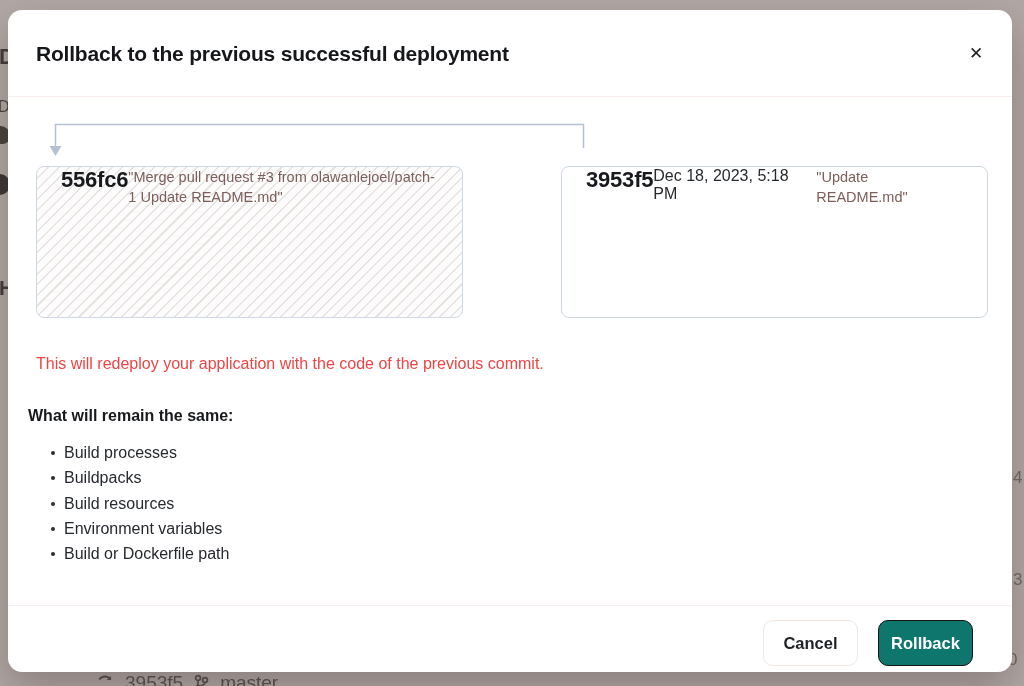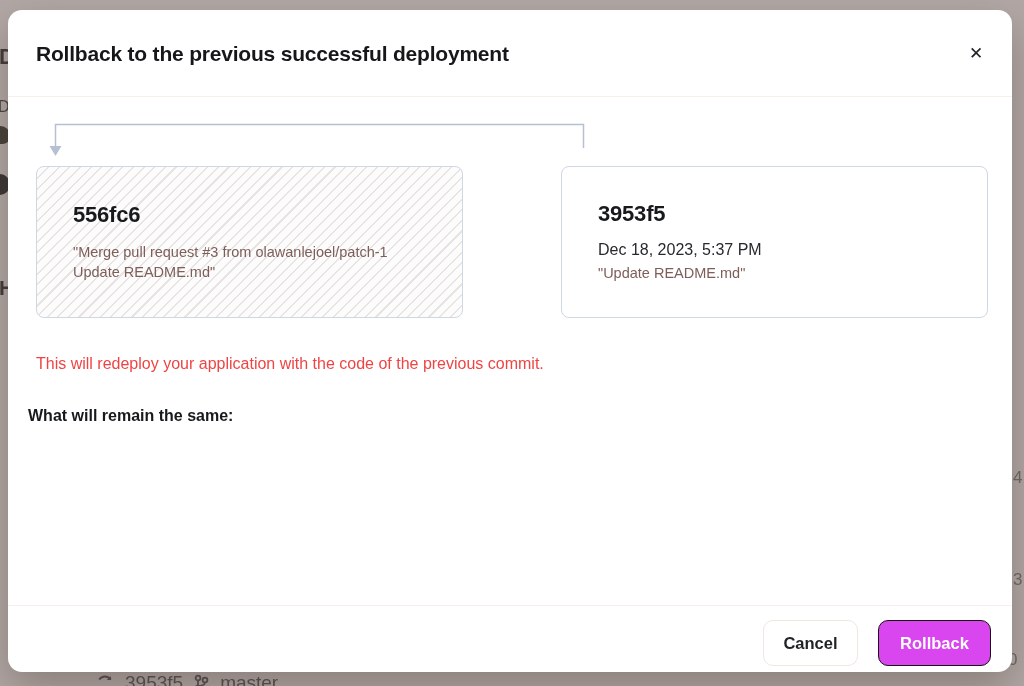--- a/index.html
+++ b/index.html
@@ -51,22 +51,22 @@
   }
   .divider { position:absolute; left:0; right:0; height:1px; background:#f7efec; }
   .divider-header { top:86px; }
   .divider-footer { top:595px; }
 
   .arrow-svg { position:absolute; left:40px; top:108px; }
 
   .card {
     position:absolute; top:156px; width:427px; height:152px;
     border:1px solid #cdd8e3; border-radius:8px; background:#ffffff;
-    display:flex; flex-direction:column; justify-content:center;
-    padding:0 36px;
+    display:flex; flex-direction:row; justify-content:center;
+    padding:0 24px;
   }
   .card-current {
     left:28px;
     background:repeating-linear-gradient(135deg,#e9e4e2 0px,#e9e4e2 1.5px,#fdfcfc 1.5px,#fdfcfc 7.5px);
   }
   .card-previous { left:553px; }
   .card-hash { font-size:22px; font-weight:700; color:#17191c; margin-bottom:14px; letter-spacing:-0.2px; }
   .card-label { font-size:16px; color:#26292e; margin-bottom:4px; }
   .card-msg { font-size:14.5px; line-height:1.4; color:#7d5e59; }
 
@@ -85,22 +85,22 @@
   .btn {
     position:absolute; top:610px; height:46px;
     border-radius:10px; font-size:16.5px; font-weight:600;
     cursor:pointer; font-family:inherit;
   }
   .btn-cancel {
     left:755px; width:95px;
     background:#ffffff; border:1px solid #f2e6e1; color:#1f2226;
   }
   .btn-rollback {
-    left:870px; width:113px;
-    background:#d946ef; border:1px solid #18140f; color:#ffffff;
+    left:870px; width:95px;
+    background:#0f766e; border:1px solid #18140f; color:#ffffff;
   }
 </style>
 </head>
 <body>
 
 <div class="frag frag-d1">D</div>
 <div class="frag frag-d2">D</div>
 <div class="frag frag-octo"></div>
 <div class="frag frag-circ"></div>
 <div class="frag frag-h">H</div>
@@ -136,25 +136,32 @@
     <polygon points="1.5,28 13.5,28 7.5,38" fill="#b5c1d2"></polygon>
   </svg>
 
   <div class="card card-current">
     <div class="card-hash">556fc6</div>
     <div class="card-msg">"Merge pull request #3 from olawanlejoel/patch-1 Update README.md"</div>
   </div>
 
   <div class="card card-previous">
     <div class="card-hash">3953f5</div>
-    <div class="card-label">Dec 18, 2023, 5:37 PM</div>
+    <div class="card-label">Dec 18, 2023, 5:18 PM</div>
     <div class="card-msg">"Update README.md"</div>
   </div>
 
   <p class="description">This will redeploy your application with the code of the previous commit.</p>
   <p class="remain-heading">What will remain the same:</p>
 
+  <ul class="remain-list">
+    <li>Build processes</li>
+    <li>Buildpacks</li>
+    <li>Build resources</li>
+    <li>Environment variables</li>
+    <li>Build or Dockerfile path</li>
+  </ul>
 
   <div class="divider divider-footer"></div>
   <button class="btn btn-cancel">Cancel</button>
   <button class="btn btn-rollback">Rollback</button>
 
 </div>
 
 </body></html>

